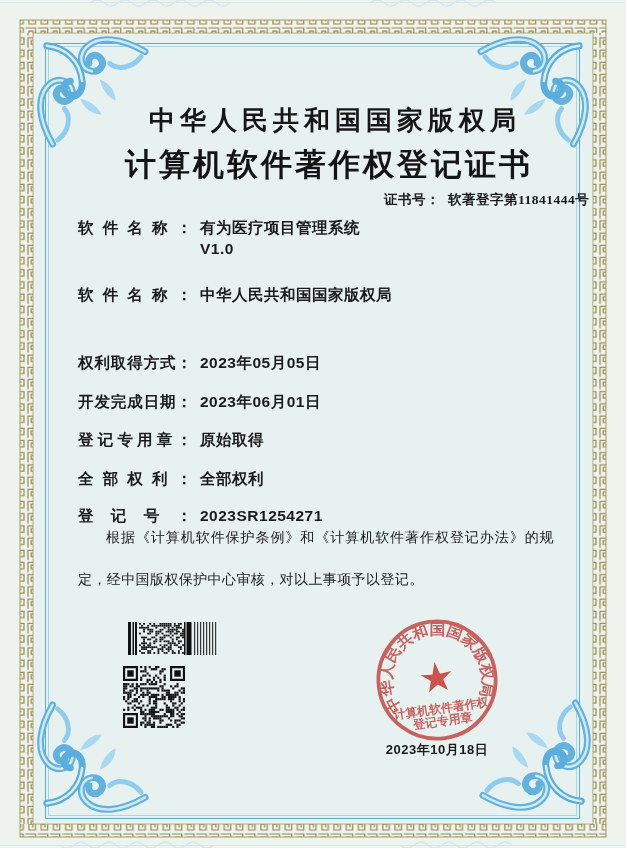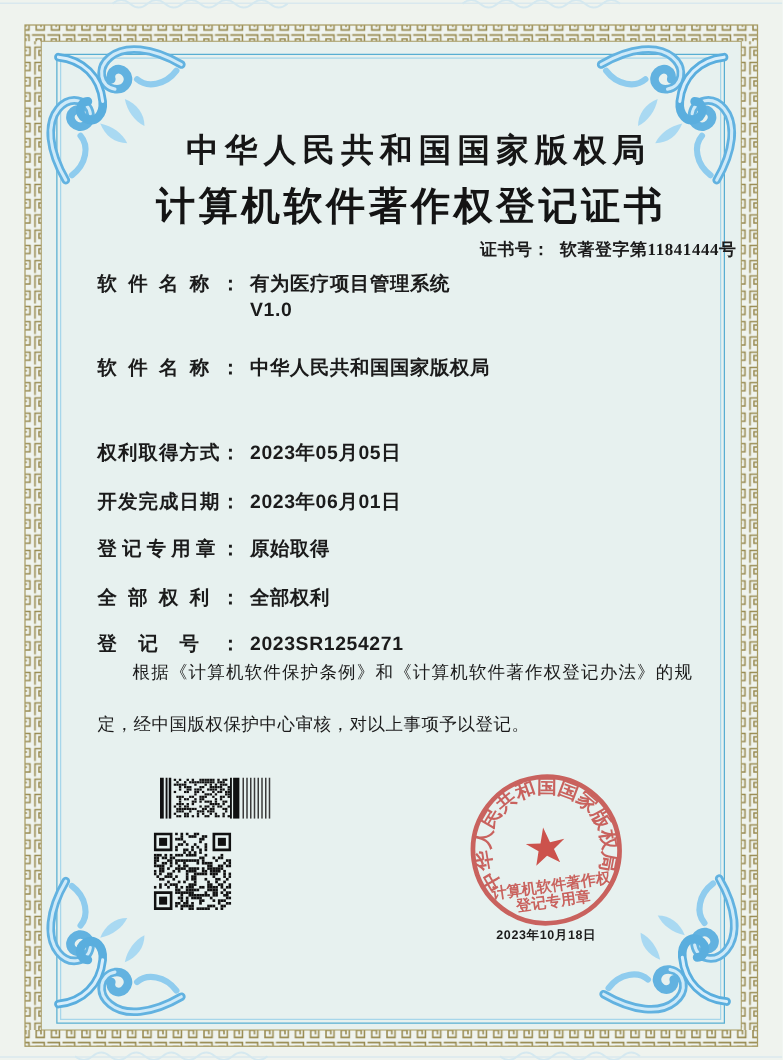--- a/index.html
+++ b/index.html
@@ -49,21 +49,21 @@
   .statement{position:absolute;left:78px;top:516px;width:476px;
     font-size:14px;font-weight:500;line-height:42px;text-indent:2em;
     text-align:justify;letter-spacing:.4px;}
   
   .barcode{position:absolute;left:128px;top:622px;}
   .qrcode{position:absolute;left:123px;top:666px;}
   
   .seal{position:absolute;left:374px;top:617px;width:126px;height:126px;
     transform:rotate(-8deg);opacity:.86;mix-blend-mode:multiply;}
   .issue-date{position:absolute;left:372px;top:741px;width:130px;
-    text-align:center;font-size:10px;font-weight:700;letter-spacing:.5px;}
+    text-align:center;font-size:13px;font-weight:700;letter-spacing:.5px;}
 </style>
 </head>
 <body>
 
 <svg class="edge-lace top" viewBox="0 0 626 8" xmlns="http://www.w3.org/2000/svg">
   <path d="M0,2.5 H626" stroke="#d4e6ee" stroke-width="1.2" fill="none"></path>
   <path d="M90,3 q7,-6 14,0 t14,0 t14,0 t14,0 t14,0 t14,0 t14,0 t14,0 t14,0 t14,0" stroke="#cfe6f0" stroke-width="1.5" fill="none"></path>
   <path d="M370,3 q7,-6 14,0 t14,0 t14,0 t14,0 t14,0 t14,0 t14,0 t14,0 t14,0" stroke="#cfe6f0" stroke-width="1.5" fill="none"></path>
 </svg>
 <svg class="edge-lace bottom" viewBox="0 0 626 8" xmlns="http://www.w3.org/2000/svg">

